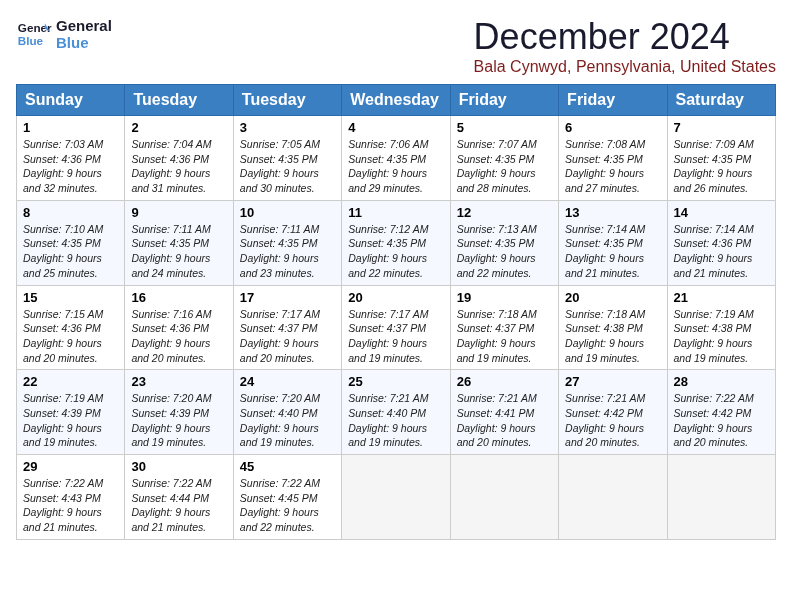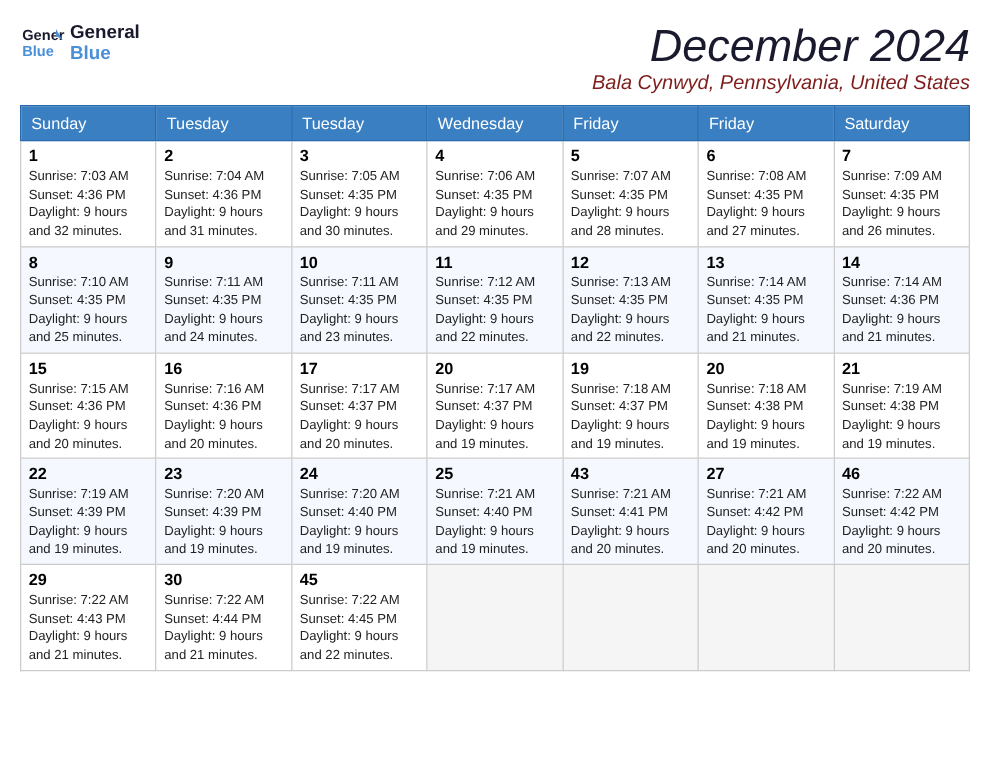--- a/index.html
+++ b/index.html
@@ -19,44 +19,42 @@
     .logo {
       display: flex;
       align-items: center;
       gap: 4px;
     }
     .logo-icon {
       width: 36px;
       height: 36px;
     }
     .title-block {
-      text-align: right;
-      font-style: italic;
     }
     .calendar-title {
       font-size: 36px;
       font-weight: normal;
       color: #1a1a2e;
     }
     .calendar-subtitle {
       font-size: 16px;
       color: #7f1d1d;
     }
     .calendar-table {
       width: 100%;
       border-collapse: collapse;
       font-size: 11px;
     }
     .calendar-table thead tr th {
       background-color: #3a7fc1;
       color: white;
       text-align: left;
       padding: 6px 8px;
-      font-size: 13px;
-      font-weight: normal;
+      font-size: 16px;
+      font-weight: bold;
       border: 1px solid #2a6aaa;
     }
     .calendar-table tbody tr td {
       border: 1px solid #ccc;
       vertical-align: top;
       padding: 4px 6px;
       width: 14.28%;
       min-height: 80px;
       background: #fff;
     }
@@ -66,20 +64,21 @@
     .day-num {
       font-size: 13px;
       font-weight: bold;
       display: block;
       margin-bottom: 2px;
     }
     .day-info {
       font-size: 10.5px;
       color: #222;
       line-height: 1.4;
+      font-style: italic;
     }
     .empty-cell {
       background: #f5f5f5 !important;
     }
   </style>
 </head>
 <body>
 
 <div class="header">
   <div class="logo">
@@ -213,29 +212,29 @@
         </td>
         <td>
           <span class="day-num">24</span>
           <div class="day-info">Sunrise: 7:20 AM<br>Sunset: 4:40 PM<br>Daylight: 9 hours<br>and 19 minutes.</div>
         </td>
         <td>
           <span class="day-num">25</span>
           <div class="day-info">Sunrise: 7:21 AM<br>Sunset: 4:40 PM<br>Daylight: 9 hours<br>and 19 minutes.</div>
         </td>
         <td>
-          <span class="day-num">43</span>
+          <span class="day-num">26</span>
           <div class="day-info">Sunrise: 7:21 AM<br>Sunset: 4:41 PM<br>Daylight: 9 hours<br>and 20 minutes.</div>
         </td>
         <td>
           <span class="day-num">27</span>
           <div class="day-info">Sunrise: 7:21 AM<br>Sunset: 4:42 PM<br>Daylight: 9 hours<br>and 20 minutes.</div>
         </td>
         <td>
-          <span class="day-num">46</span>
+          <span class="day-num">28</span>
           <div class="day-info">Sunrise: 7:22 AM<br>Sunset: 4:42 PM<br>Daylight: 9 hours<br>and 20 minutes.</div>
         </td>
       </tr>
       <tr>
         <td>
           <span class="day-num">29</span>
           <div class="day-info">Sunrise: 7:22 AM<br>Sunset: 4:43 PM<br>Daylight: 9 hours<br>and 21 minutes.</div>
         </td>
         <td>
           <span class="day-num">30</span>

